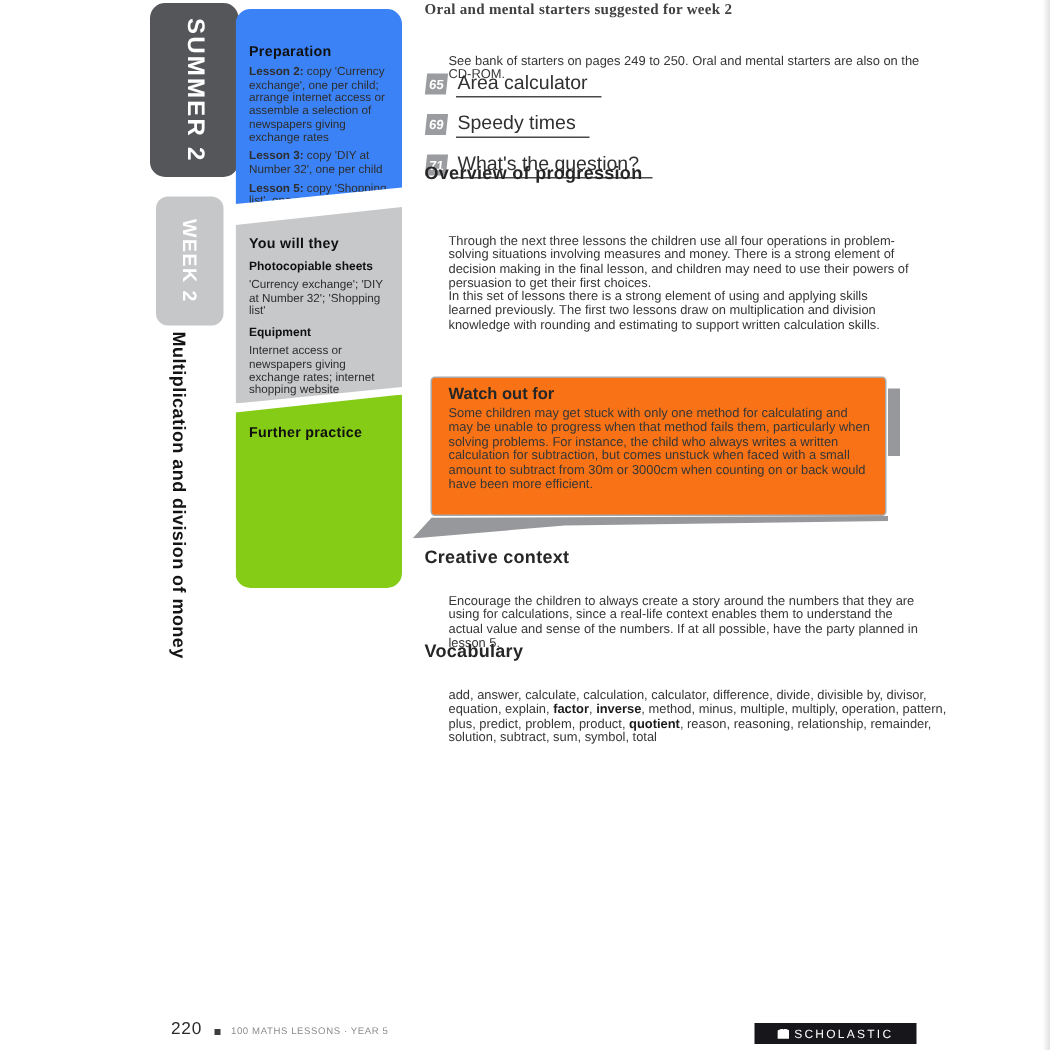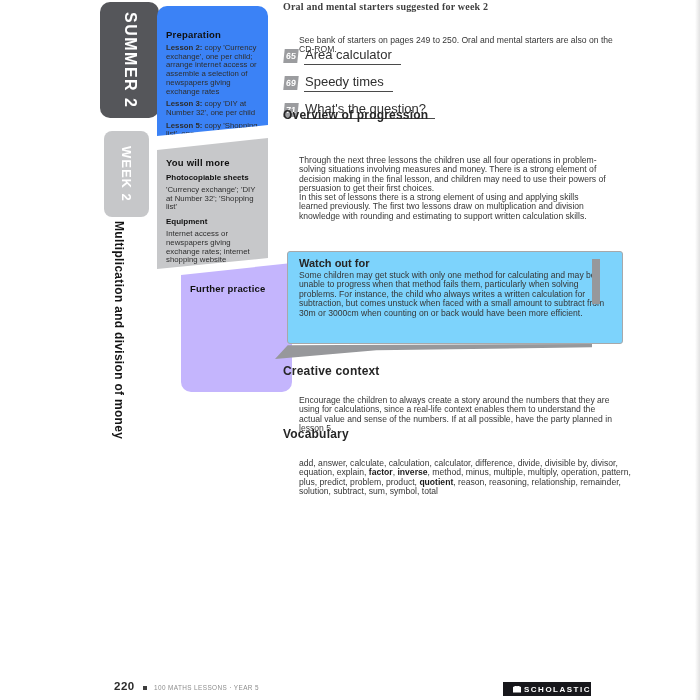--- a/index.html
+++ b/index.html
@@ -29,23 +29,23 @@
   
   .panel { position:absolute; left:157px; width:111px; padding:0 9px; color:#222; }
   .panel h3 { margin:0; font-size:9.5px; color:#101010; letter-spacing:0.2px; }
   .panel h4 { margin:5px 0 0; font-size:8px; color:#101010; }
   .panel p { margin:4px 0 0; font-size:7.8px; line-height:8.7px; color:#2e2e2e; }
   #panel-prep { top:6px; height:130px; background:#3b82f6;
     border-radius:10px 10px 0 0; padding-top:23px;
     clip-path:polygon(0 0,100% 0,100% calc(100% - 11px),0 100%); }
   #panel-need { top:138px; height:131px; background:#c7c8ca; padding-top:19px;
     clip-path:polygon(0 12px,100% 0,100% calc(100% - 11px),0 100%); }
-  #panel-further { top:263px; height:129px; background:#c4b5fd; padding-top:20px;
+  #panel-further { top:263px; height:129px; background:#84cc16; padding-top:20px;
     border-radius:0 0 10px 10px;
-    clip-path:polygon(0 12px,100% 0,100% 100%,0 100%);margin-left:24px; }
+    clip-path:polygon(0 12px,100% 0,100% 100%,0 100%); }
 
   
   .h1 { position:absolute; left:283px; margin:0; font-size:10px; font-weight:bold;
     color:#404040; letter-spacing:0.2px;font-family:Liberation Serif, serif; }
   .h2 { position:absolute; left:283px; margin:0; font-size:12px; font-weight:bold;
     color:#262626; letter-spacing:0.2px; }
   .body-text { position:absolute; left:283px; margin:16px; font-size:8.6px;
     line-height:9.3px; color:#363636; }
   #starters-heading { top:1px; }
   #starters-intro { top:20px; width:316px; }
@@ -55,47 +55,47 @@
     font-size:8.8px; font-weight:bold; display:flex; align-items:center;
     justify-content:center; transform:skewX(-6deg); flex:0 0 auto; }
   .starter-label { margin-left:6px; font-size:13px; color:#303030;
     border-bottom:1.2px solid #4a4a4a; padding:0 9px 2px 1px; }
 
   #overview-heading { top:108px; }
   #overview-body { top:140px; width:310px; }
   #overview-body p { margin:0; }
 
   
-  #watch-box { position:absolute; left:287px; top:251px; width:336px; height:93px;
-    background:#7dd3fc; border:1.6px solid #a7a8aa; border-radius:3px;
+  #watch-box { position:absolute; left:287px; top:251px; width:304px; height:93px;
+    background:#f97316; border:1.6px solid #a7a8aa; border-radius:3px;
     padding:5px 10px 0 11px; }
   #watch-box h3 { margin:0 0 2px; font-size:11px; color:#262626; }
   #watch-box p { margin:0; font-size:8.6px; line-height:9.4px; color:#363636; }
   #watch-shadow-right { position:absolute; left:592px; top:259px; width:8px;
     height:45px; background:#97989b; }
   #watch-shadow-bottom { position:absolute; left:275px; top:344px; width:317px;
     height:15px; background:#97989b;
     clip-path:polygon(0% 100%, 4% 8%, 100% 0%, 100% 22%, 32% 42%); }
 
   #creative-heading { top:364px; }
   #creative-body { top:380px; width:318px; }
   #vocab-heading { top:427px;text-align:right; }
   #vocab-body { top:443px; width:332px; }
   #vocab-body b { color:#1c1c1c; }
 
   
   #footer-pagenum { position:absolute; left:114px; top:680px; font-size:11.5px;
-    color:#2b2b2b; letter-spacing:0.5px;font-weight:bold; }
+    color:#2b2b2b; letter-spacing:0.5px; }
   #footer-square { position:absolute; left:143px; top:686px; width:4px; height:4px;
     background:#3d3d3d; }
   #footer-bookref { position:absolute; left:154px; top:684px; font-size:6.4px;
     color:#8d8d8d; letter-spacing:0.4px; }
-  #scholastic-logo { position:absolute; left:503px; top:682px; width:88px;
+  #scholastic-logo { position:absolute; left:503px; top:682px; width:108px;
     height:14px; background:#17171b; color:#ffffff; display:flex;
-    align-items:center; justify-content:flex-end; font-size:8px; font-weight:bold;
+    align-items:center; justify-content:center; font-size:8px; font-weight:normal;
     letter-spacing:1.5px; }
   #scholastic-book { width:8px; height:7px; background:#ffffff; margin-right:3px;
     flex:0 0 auto;
     clip-path:polygon(0 22%, 42% 0, 50% 14%, 58% 0, 100% 22%, 100% 100%, 0 100%); }
 </style>
 </head>
 <body>
 
 <div id="page">
 
@@ -104,21 +104,21 @@
   <div id="unit-title">Multiplication and division of money</div>
 
   <div id="panel-prep" class="panel">
     <h3>Preparation</h3>
     <p><b>Lesson 2:</b> <span>copy 'Currency exchange', one per child; arrange internet access or assemble a selection of newspapers giving exchange rates</span></p>
     <p><b>Lesson 3:</b> <span>copy 'DIY at Number 32', one per child</span></p>
     <p><b>Lesson 5:</b> <span>copy 'Shopping list', one per child; arrange internet access, if wanted</span></p>
   </div>
 
   <div id="panel-need" class="panel">
-    <h3>You will more</h3>
+    <h3>You will they</h3>
     <h4>Photocopiable sheets</h4>
     <p>'Currency exchange'; 'DIY at Number 32'; 'Shopping list'</p>
     <h4>Equipment</h4>
     <p>Internet access or newspapers giving exchange rates; internet shopping website</p>
   </div>
 
   <div id="panel-further" class="panel">
     <h3>Further practice</h3>
   </div>
 

